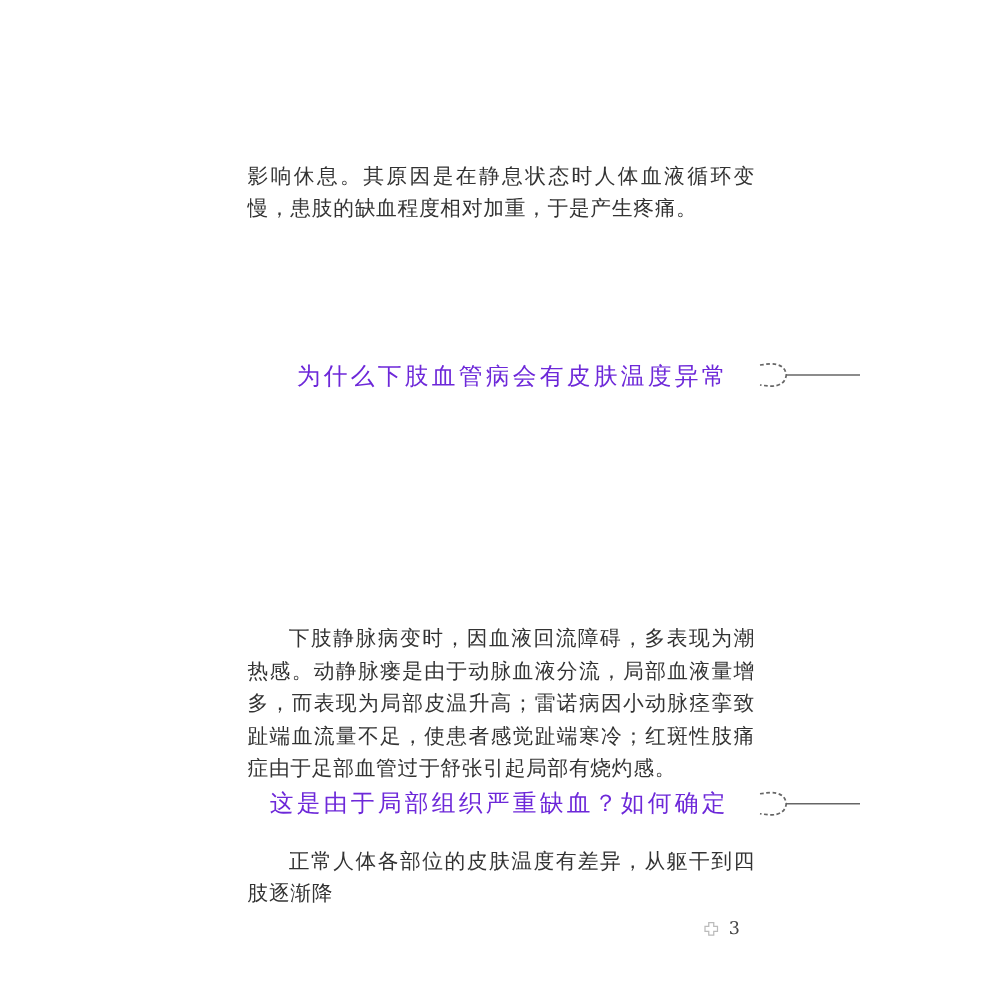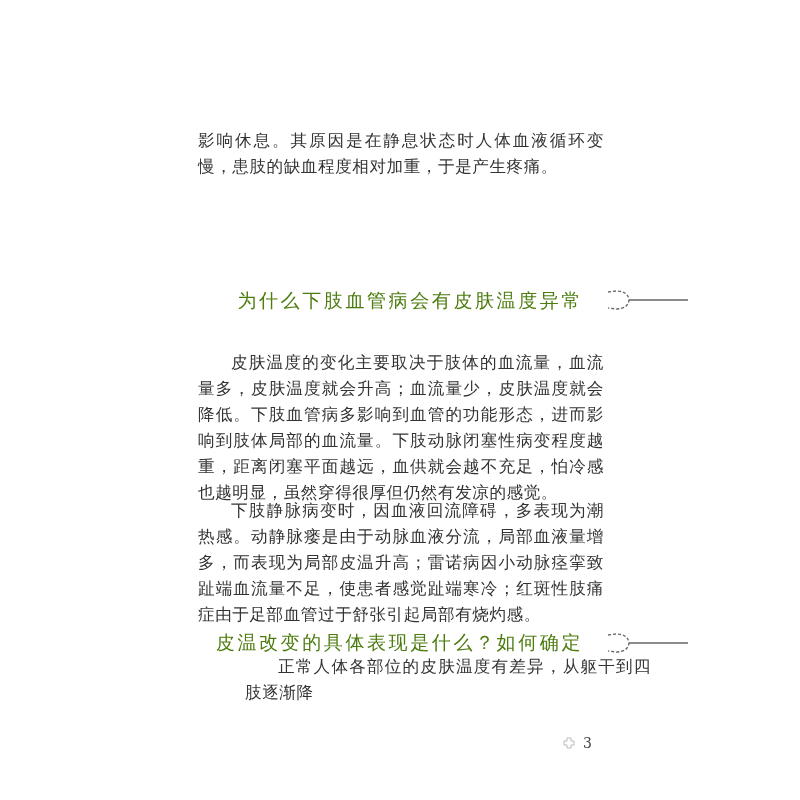--- a/index.html
+++ b/index.html
@@ -3,47 +3,46 @@
   <meta charset="utf-8">
   <style>
     html, body { margin: 0; padding: 0; background: #ffffff; }
     body { width: 800px; height: 800px; position: relative; overflow: hidden;
            font-family: "DejaVu Serif", "Liberation Serif", serif; color: #2b2b2b; }
     .page { position: absolute; left: 0; top: 0; width: 778px; height: 800px; }
     .para { position: absolute; left: 198px; width: 406px; font-size: 16.6px;
             line-height: 26px; letter-spacing: 0.55px; color: #333; margin: 0; text-align: justify; }
     .para.indent { text-indent: 33px; }
     .heading { position: absolute; right: 200px; font-family: "DejaVu Sans", "Liberation Sans", sans-serif;
-               font-size: 19px; letter-spacing: 2.6px; color: #4d7c0f; white-space: nowrap; }
+               font-size: 19px; letter-spacing: 2.6px; color: #6d28d9; white-space: nowrap; }
     .ornament { position: absolute; width: 92px; height: 26px; }
     .pagenum { position: absolute; left: 583px; top: 735px; font-size: 14px; color: #444; }
     .pageicon { position: absolute; left: 563px; top: 737px; width: 12px; height: 12px; }
   </style>
 </head>
 <body>
 
 <div class="page">
 
   <p class="para" style="top:128px;">影响休息。其原因是在静息状态时人体血液循环变慢，患肢的缺血程度相对加重，于是产生疼痛。</p>
 
   <div class="heading" style="top:288px; right:195px;">为什么下肢血管病会有皮肤温度异常</div>
   <svg class="ornament" style="left:604px; top:287px;" viewBox="0 0 92 26">
     <path d="M4 5 L12 4 Q24 4 25 13 Q24 22 12 22 L4 21" fill="none" stroke="#666" stroke-width="1.4" stroke-dasharray="3 2"></path>
     <line x1="25" y1="13" x2="84" y2="13" stroke="#666" stroke-width="1.3"></line>
   </svg>
 
-  <p class="para indent" style="top:350px;">皮肤温度的变化主要取决于肢体的血流量，血流量多，皮肤温度就会升高；血流量少，皮肤温度就会降低。下肢血管病多影响到血管的功能形态，进而影响到肢体局部的血流量。下肢动脉闭塞性病变程度越重，距离闭塞平面越远，血供就会越不充足，怕冷感也越明显，虽然穿得很厚但仍然有发凉的感觉。</p>
   <p class="para indent" style="top:498px;">下肢静脉病变时，因血液回流障碍，多表现为潮热感。动静脉瘘是由于动脉血液分流，局部血液量增多，而表现为局部皮温升高；雷诺病因小动脉痉挛致趾端血流量不足，使患者感觉趾端寒冷；红斑性肢痛症由于足部血管过于舒张引起局部有烧灼感。</p>
 
-  <div class="heading" style="top:630px; right:195px;">皮温改变的具体表现是什么？如何确定</div>
+  <div class="heading" style="top:630px; right:195px;">这是由于局部组织严重缺血？如何确定</div>
   <svg class="ornament" style="left:604px; top:630px;" viewBox="0 0 92 26">
     <path d="M4 5 L12 4 Q24 4 25 13 Q24 22 12 22 L4 21" fill="none" stroke="#666" stroke-width="1.4" stroke-dasharray="3 2"></path>
     <line x1="25" y1="13" x2="84" y2="13" stroke="#666" stroke-width="1.3"></line>
   </svg>
 
-  <p class="para indent" style="top:654px;margin-left:47px;">正常人体各部位的皮肤温度有差异，从躯干到四肢逐渐降</p>
+  <p class="para indent" style="top:676px;">正常人体各部位的皮肤温度有差异，从躯干到四肢逐渐降</p>
 
   <svg class="pageicon" viewBox="0 0 12 12">
     <path d="M4 1 H8 V4 H11 V8 H8 V11 H4 V8 H1 V4 H4 Z" fill="none" stroke="#bbb" stroke-width="1"></path>
   </svg>
   <div class="pagenum">3</div>
 
 </div>
 
 </body></html>

